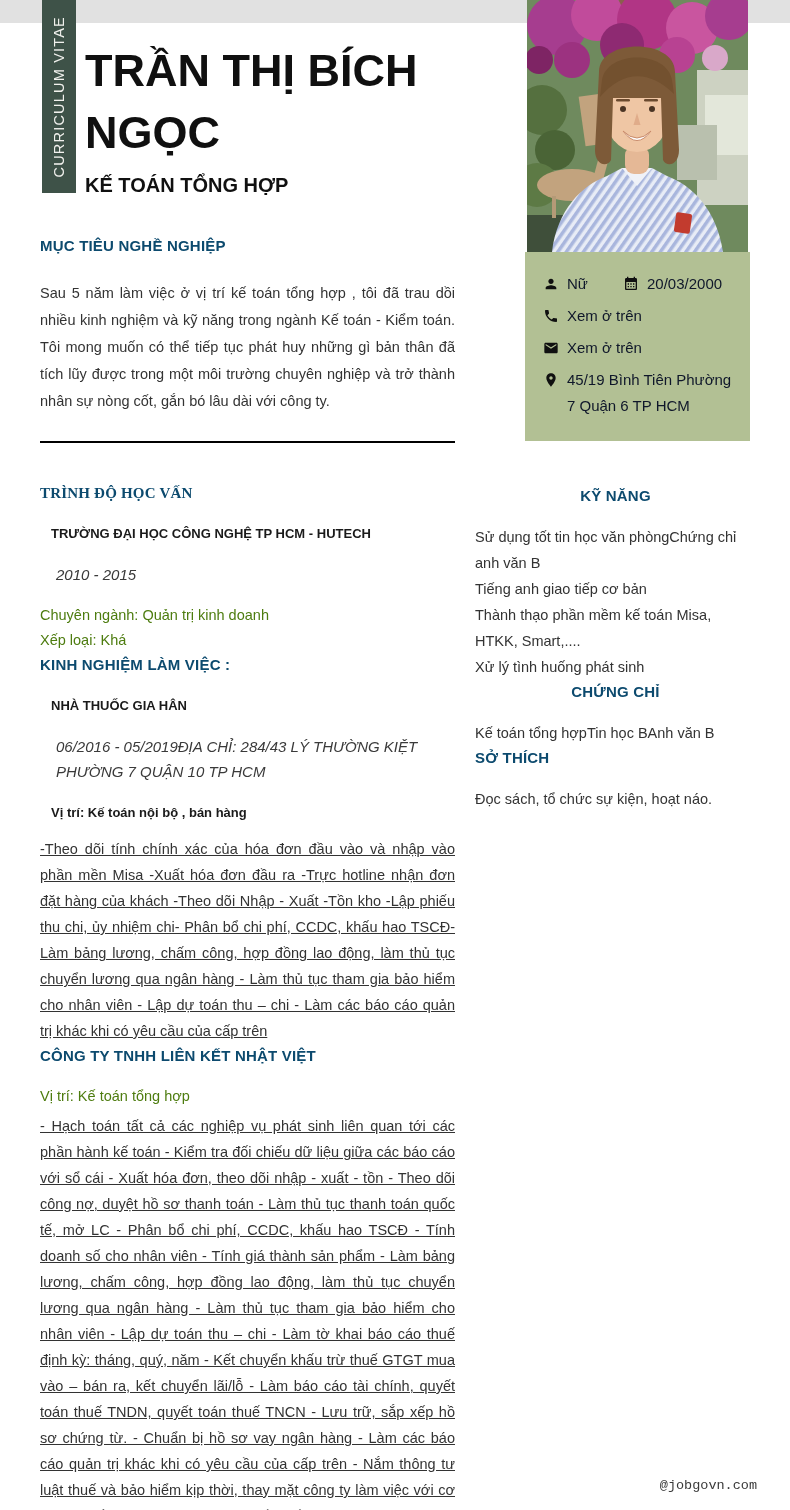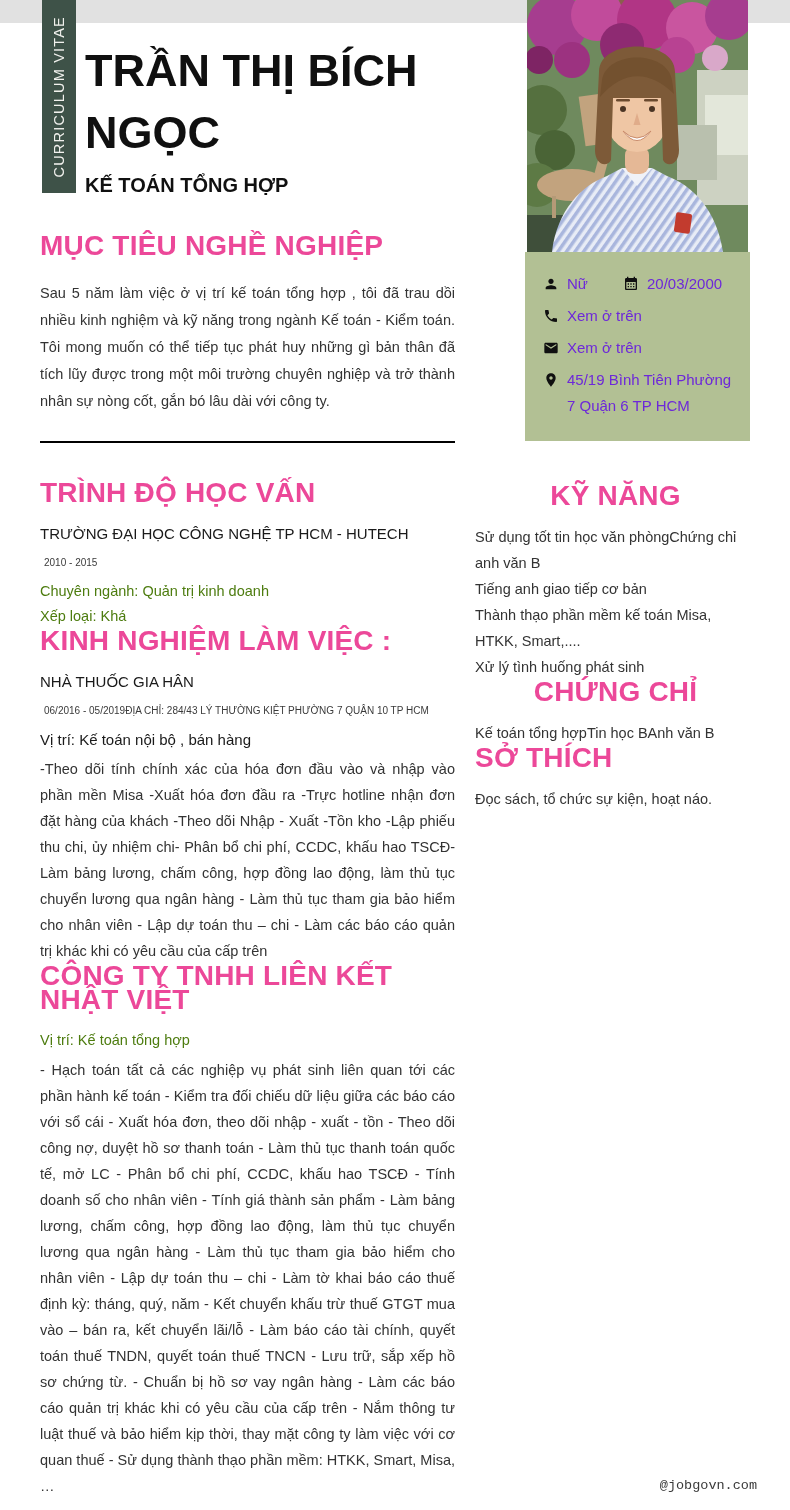--- a/index.html
+++ b/index.html
@@ -32,49 +32,49 @@
   .job-title { font-size:20px; font-weight:bold; color:#101010; margin-top:10px; }
 
   
   .photo { position:absolute; left:527px; top:0; width:221px; height:252px; z-index:2; overflow:hidden; }
   .photo svg { display:block; }
 
   
   .info-panel {
     position:absolute; left:525px; top:252px; width:225px; height:189px;
     background:#b2c094; z-index:2; box-sizing:border-box;
-    padding:19px 12px 0 18px; color:#6d28d9;
+    padding:19px 12px 0 18px; color:#0f172a;
   }
   .info-row { display:flex; align-items:flex-start; margin-bottom:6px; font-size:15px; line-height:26px; }
   .info-row .ico { flex:0 0 auto; width:16px; height:16px; margin:5px 8px 0 0; }
   .info-row .ico svg { display:block; width:16px; height:16px; fill:#101010; }
   .info-pair { display:flex; }
   .info-pair .g1 { display:flex; width:80px; }
   .info-pair .g2 { display:flex; }
   .info-text { white-space:normal; }
 
   
   .col-left  { position:absolute; left:40px;  top:234px; width:415px; z-index:1; }
   .col-right { position:absolute; left:475px; top:484px; width:281px; z-index:1; }
 
   h2.sec {
-    font-size:28px; font-weight:bold; color:#ec4899;
+    font-size:15px; font-weight:bold; color:#0c4a6e;
     line-height:24px; margin:0 0 16px 0; letter-spacing:0.2px;
   }
   .mt-hr   { margin-top:0; }
   .body-p {
     font-size:14.5px; line-height:27px; text-align:justify; color:#333;
     margin:0;
   }
-  .body-p26 { font-size:14.5px; line-height:26px; text-align:justify; color:#333; margin:0; }
+  .body-p26 { font-size:14.5px; line-height:26px; text-align:justify; color:#333; margin:0;text-decoration:underline; }
   hr.rule { border:none; border-top:2px solid #000; margin:26px 0 38px 0; }
 
   .edu-line  { font-size:14.5px; line-height:25px; color:#4d7c0f; margin:0; }
-  .bold-line { font-size:15px; font-weight:normal; color:#1a1a1a; line-height:25px; margin:0; }
-  .ital-line { font-size:10px; color:#3a3a3a; line-height:25px; margin:4px; }
+  .bold-line { font-size:13px; font-weight:bold; color:#1a1a1a; line-height:25px; margin:11px; }
+  .ital-line { font-size:15px; font-style:italic; color:#3a3a3a; line-height:25px; margin:16px; }
 
   .h2-exp  { margin:14px 0 10px 0; }
   .h2-comp { margin:16px 0 12px 0; }
   .pos-gap { margin-top:8px; margin-bottom:4px; }
   .det-gap { margin-top:4px; }
 
   .skill-p { font-size:14.5px; line-height:26px; color:#333; margin:0; }
   .h2-cert  { margin:18px 0 12px 0;text-align:center; }
   .h2-hobby { margin:16px 0 12px 0; }
 
@@ -190,21 +190,21 @@
     <span class="info-text">45/19 Bình Tiên Phường 7 Quận 6 TP HCM</span>
   </div>
 </div>
 
 <div class="col-left">
   <h2 class="sec mt-hr" style="margin-bottom:22px;">MỤC TIÊU NGHỀ NGHIỆP</h2>
   <p class="body-p">Sau 5 năm làm việc ở vị trí kế toán tổng hợp , tôi đã trau dồi nhiều kinh nghiệm và kỹ năng trong ngành Kế toán - Kiểm toán. Tôi mong muốn có thể tiếp tục phát huy những gì bản thân đã tích lũy được trong một môi trường chuyên nghiệp và trở thành nhân sự nòng cốt, gắn bó lâu dài với công ty.</p>
 
   <hr class="rule">
 
-  <h2 class="sec" style="margin-top:9px;">TRÌNH ĐỘ HỌC VẤN</h2>
+  <h2 class="sec" style="margin-top:9px;font-family:Liberation Serif, serif;">TRÌNH ĐỘ HỌC VẤN</h2>
   <p class="bold-line">TRƯỜNG ĐẠI HỌC CÔNG NGHỆ TP HCM - HUTECH</p>
   <p class="ital-line">2010 - 2015</p>
   <p class="edu-line">Chuyên ngành: Quản trị kinh doanh</p>
   <p class="edu-line">Xếp loại: Khá</p>
 
   <h2 class="sec h2-exp">KINH NGHIỆM LÀM VIỆC :</h2>
 
   <div>
     <p class="bold-line">NHÀ THUỐC GIA HÂN</p>
     <p class="ital-line">06/2016 - 05/2019ĐỊA CHỈ: 284/43 LÝ THƯỜNG KIỆT PHƯỜNG 7 QUẬN 10 TP HCM</p>

